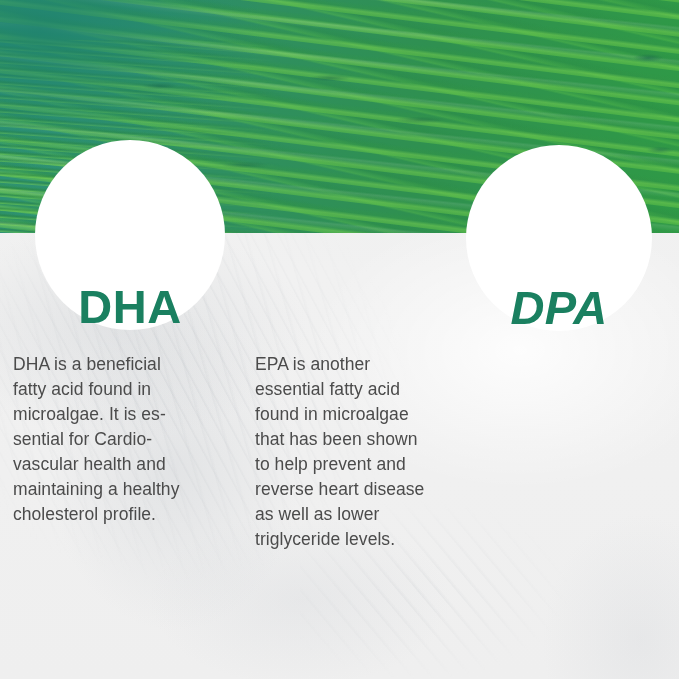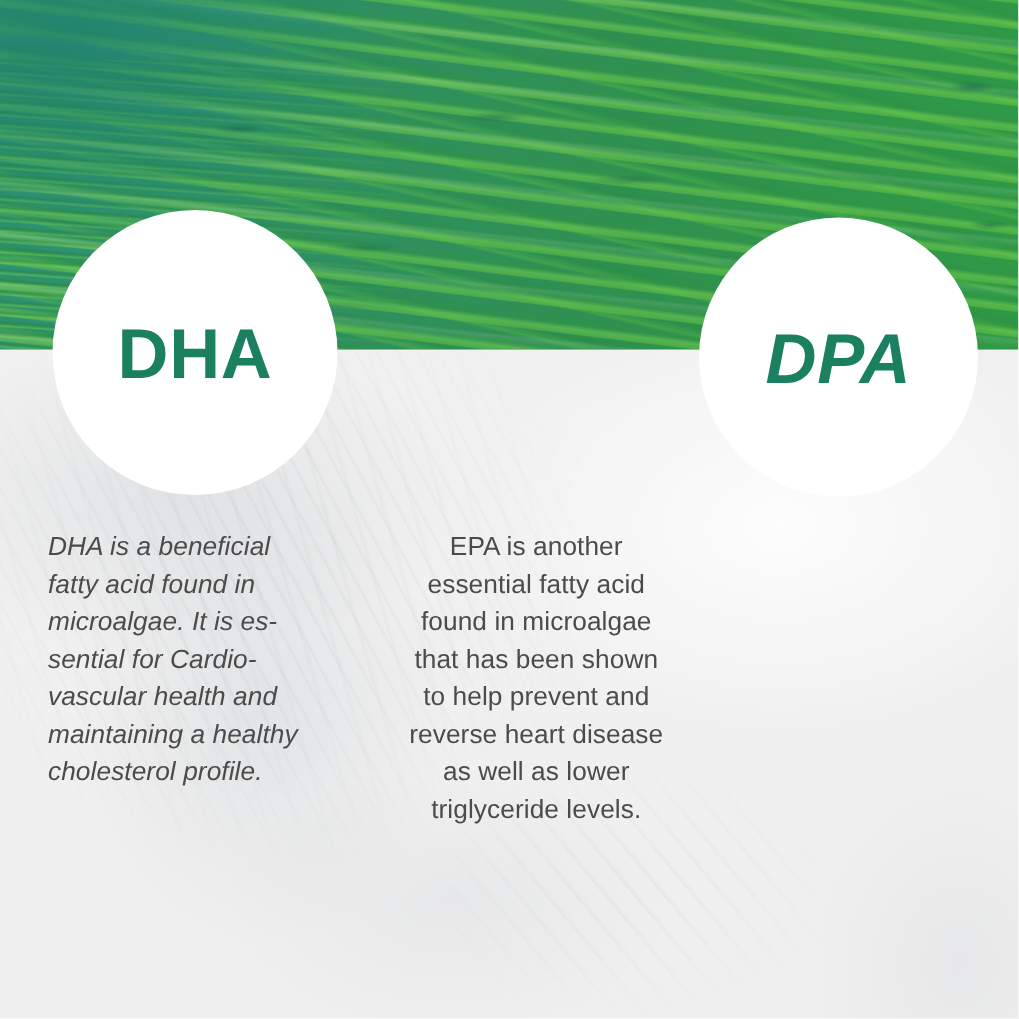--- a/index.html
+++ b/index.html
@@ -120,21 +120,21 @@
       radial-gradient(ellipse 34px 5px at 245px 165px, rgba(24,96,72,.35), rgba(24,96,72,0) 70%),
       radial-gradient(ellipse 40px 4px at 520px 172px, rgba(24,96,72,.30), rgba(24,96,72,0) 70%);
   }
 
   
   .circle {
     position: absolute;
     border-radius: 50%;
     background: #ffffff;
     display: flex;
-    align-items: center;
+    align-items: flex-end;
     justify-content: center;
   }
   .circle-label {
     color: #1a8060;
     font-size: 47px;
     font-weight: 700;
     letter-spacing: .5px;
     line-height: 1;
     user-select: none;
   }
@@ -152,22 +152,22 @@
   .column {
     box-sizing: border-box;
   }
   .col-desc {
     color: #4b4b4b;
     font-size: 17.5px;
     line-height: 25px;
     letter-spacing: .05px;
     white-space: pre-line;
   }
-  #col-dha { width: 238px; padding-left: 32px;  padding-right: 8px; font-style: italic; }
-  #col-epa { width: 228px; padding-left: 17px;  padding-right: 6px; text-align: center; }
+  #col-dha { width: 238px; padding-left: 13px;  padding-right: 8px; }
+  #col-epa { width: 228px; padding-left: 17px;  padding-right: 6px; }
   #col-dpa { width: 213px; padding-left: 13px;  padding-right: 6px; }
 </style>
 </head>
 <body>
 
 <div id="infographic">
 
   <div class="lower-bg"></div>
   <div class="feather"></div>
   <div class="feather2"></div>

